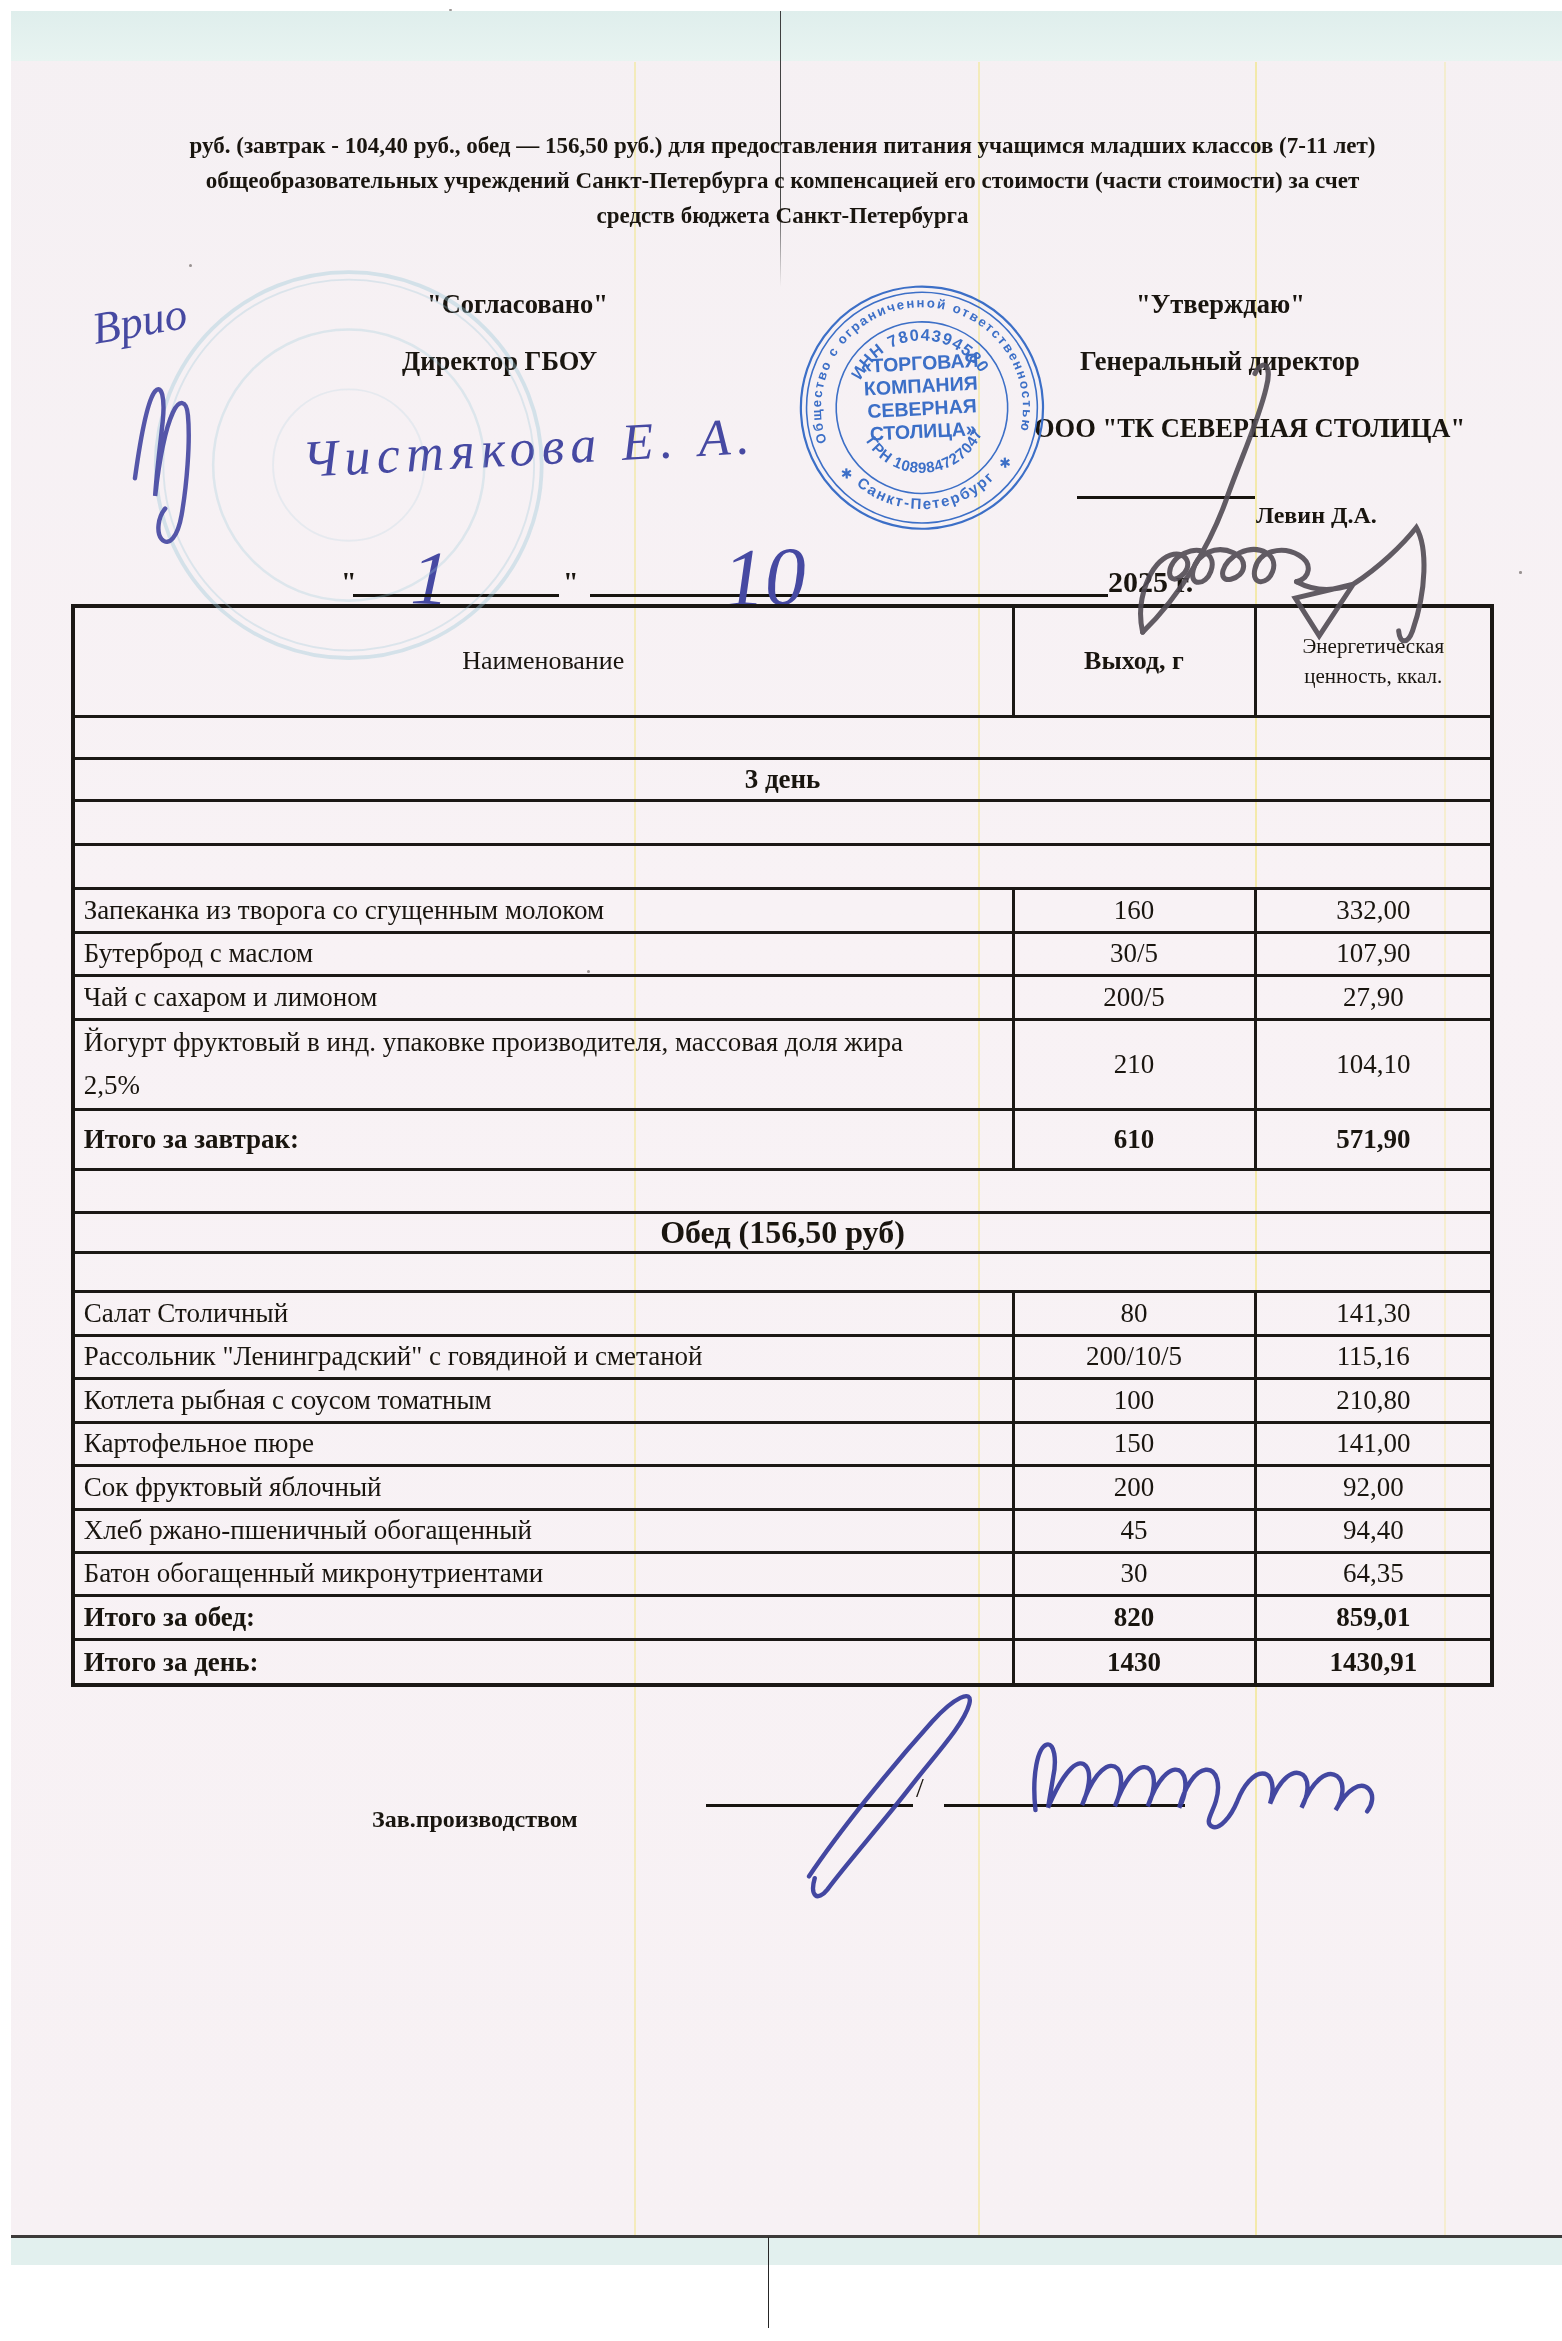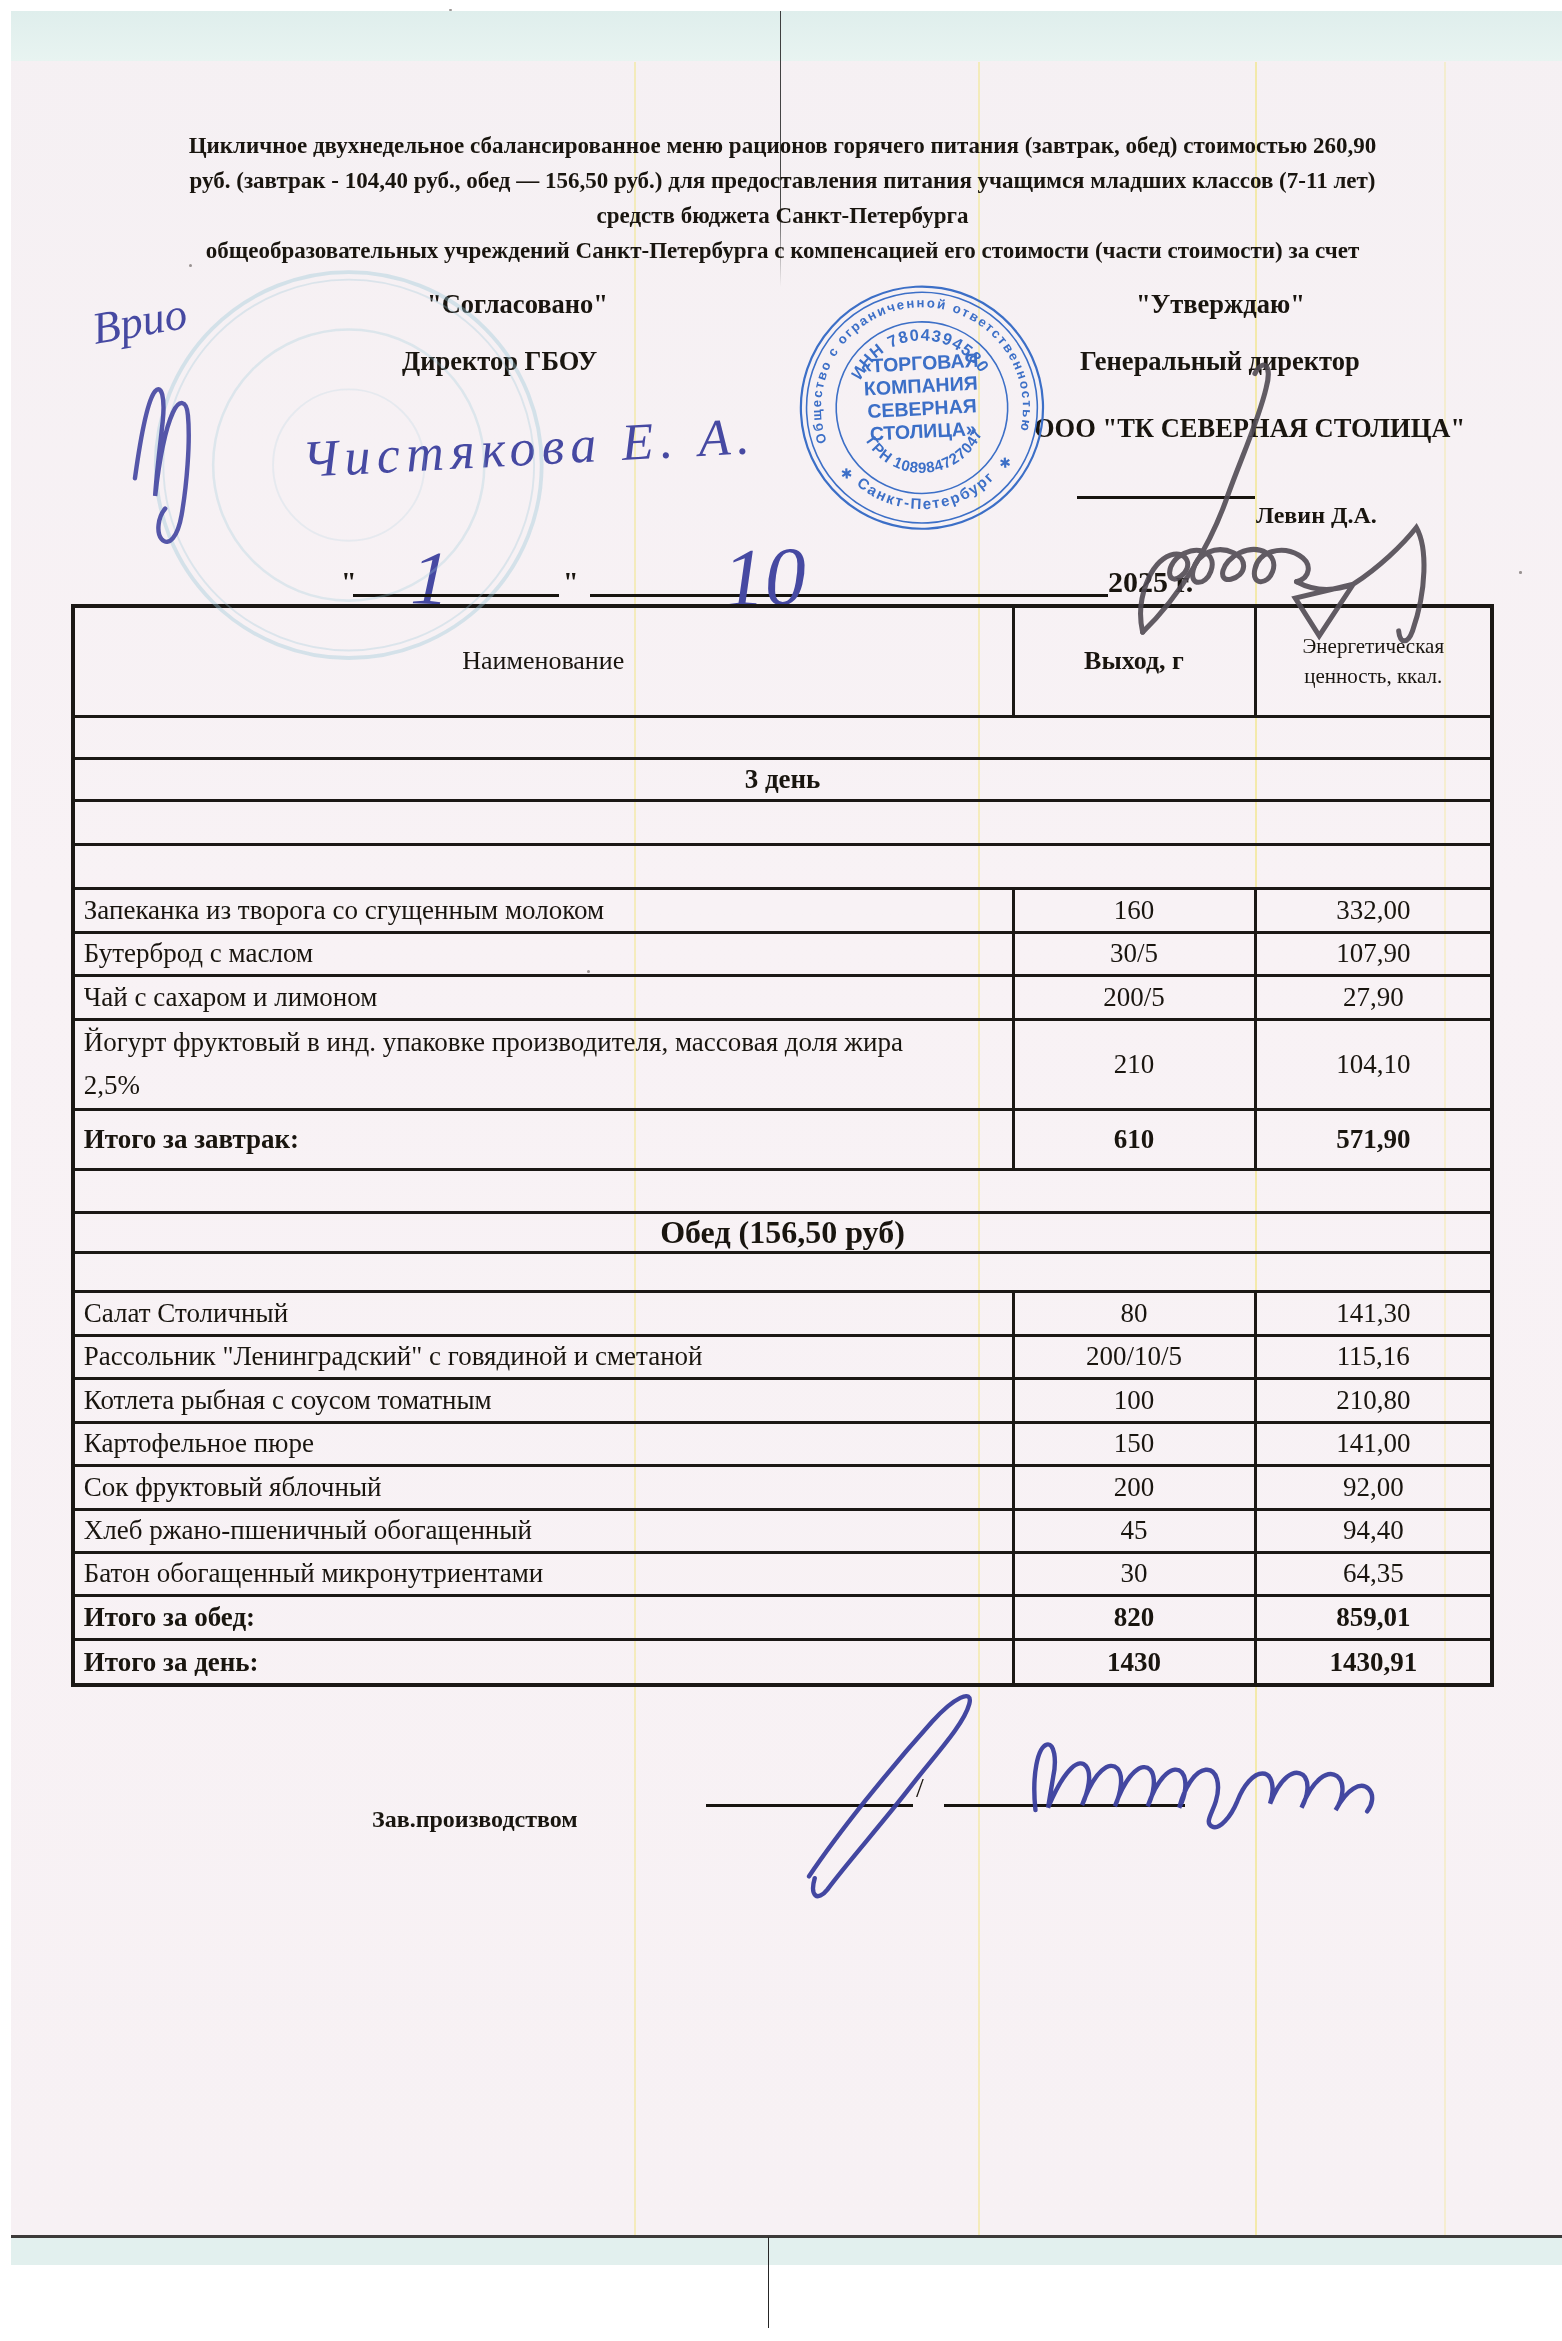--- a/index.html
+++ b/index.html
@@ -55,24 +55,23 @@
   <div class="abs streak" style="left:634px;top:62px;height:2173px;"></div>
   <div class="abs streak" style="left:978px;top:62px;height:2173px;"></div>
   <div class="abs streak" style="left:1255px;top:62px;height:2173px;opacity:.5;"></div>
   <div class="abs streak" style="left:1444px;top:62px;height:2173px;opacity:.25;"></div>
   <div class="abs speck" style="left:189px;top:264px;"></div>
   <div class="abs speck" style="left:587px;top:970px;"></div>
   <div class="abs speck" style="left:1519px;top:571px;width:2.5px;height:2.5px;"></div>
   <div class="abs speck" style="left:449px;top:8.8px;width:2.5px;height:2.5px;"></div>
 
   <div class="abs title" style="left:76px;top:128px;width:1413px;">
-    <div>Цикличное двухнедельное сбалансированное меню рационов горячего питания (завтрак, обед) стоимостью 260,90</div>
     <div>руб. (завтрак - 104,40 руб., обед — 156,50 руб.) для предоставления питания учащимся младших классов (7-11 лет)</div>
+    <div>общеобразовательных учреждений Санкт-Петербурга с компенсацией его стоимости (части стоимости) за счет</div>
     <div>средств бюджета Санкт-Петербурга</div>
-    <div>общеобразовательных учреждений Санкт-Петербурга с компенсацией его стоимости (части стоимости) за счет</div>
   </div>
 
   <div class="abs appr" style="left:341px;top:289px;width:353px;text-align:center;">"Согласовано"</div>
   <div class="abs appr" style="left:402px;top:346px;">Директор ГБОУ</div>
   <div class="abs hand" style="left:92px;top:295px;font-size:45px;transform:rotate(-10deg);">Врио</div>
   <div class="abs hand" style="left:302px;top:418px;font-size:52px;letter-spacing:6.3px;transform:rotate(-3deg);">Чистякова Е. А.</div>
 
   <div class="abs appr" style="left:1044px;top:289px;width:353px;text-align:center;">"Утверждаю"</div>
   <div class="abs appr" style="left:1080px;top:346px;">Генеральный директор</div>
   <div class="abs appr" style="left:1034px;top:413px;">ООО "ТК СЕВЕРНАЯ СТОЛИЦА"</div>

